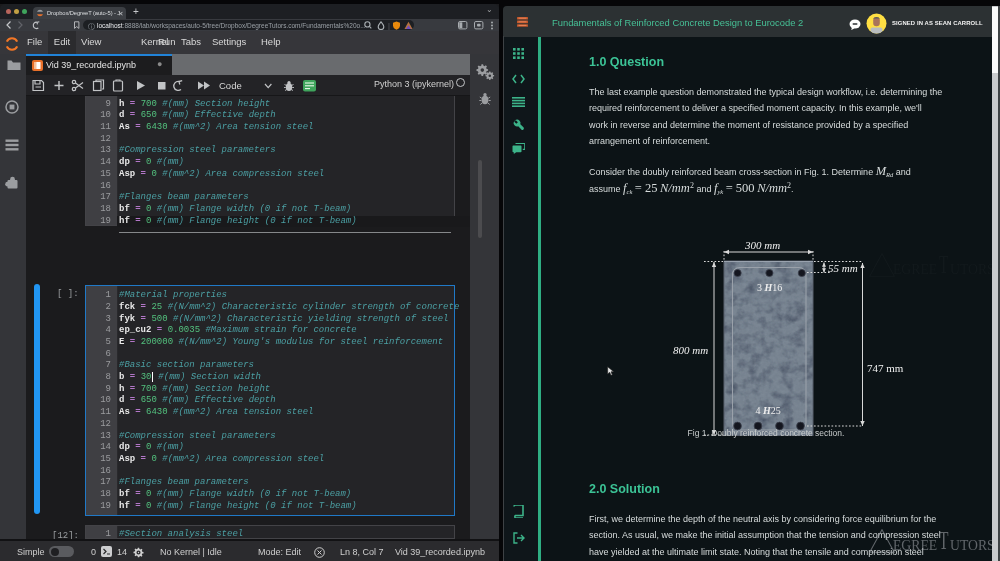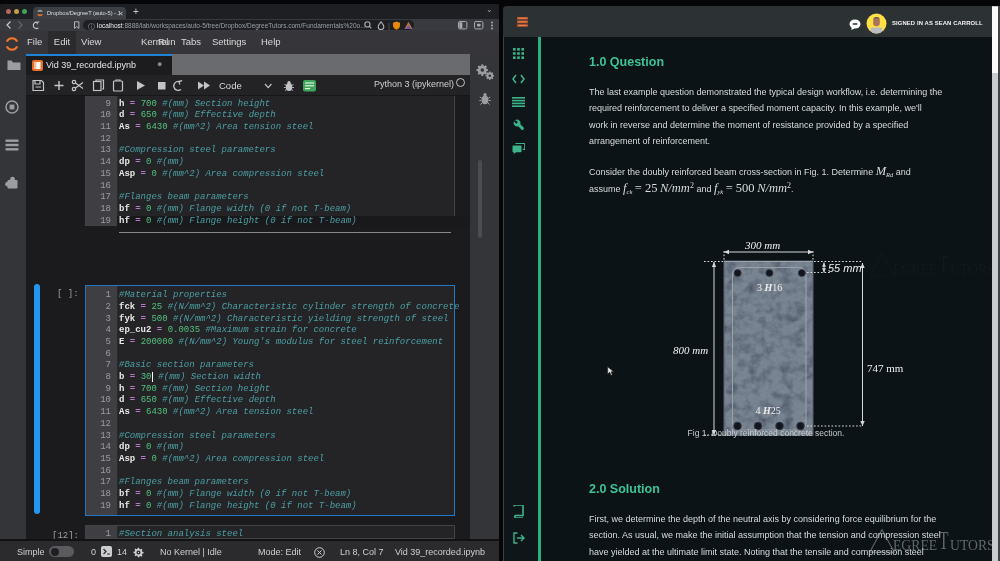--- a/index.html
+++ b/index.html
@@ -321,20 +321,21 @@
     <svg class="abs" style="left:14px;top:11px" width="11" height="10" viewBox="0 0 11 10">
           <g fill="#c0562a">
             <rect x="0" y="0" width="11" height="2.6" rx="0.5"></rect>
             <rect x="0" y="3.6" width="11" height="2.6" rx="0.5"></rect>
             <rect x="0" y="7.2" width="11" height="2.6" rx="0.5"></rect>
           </g>
           <rect x="1.5" y="0.7" width="8" height="1" fill="#e8855a"></rect>
           <rect x="1.5" y="4.3" width="8" height="1" fill="#e8855a"></rect>
           <rect x="1.5" y="7.9" width="8" height="1" fill="#e8855a"></rect>
         </svg>
+    <span class="abs" style="left:49px;top:11px;font-size:9.4px;color:#46c096;">Fundamentals of Reinforced Concrete Design to Eurocode 2</span>
     <svg class="abs" style="left:346px;top:12.5px" width="12" height="12" viewBox="0 0 12 12">
           <ellipse cx="6" cy="5" rx="5.5" ry="4.6" fill="#fff"></ellipse>
           <path d="M3 8.5 L2.2 11 L5.5 9.4 z" fill="#fff"></path>
           <rect x="3.5" y="4.3" width="5" height="1.4" rx="0.7" fill="#2c3133"></rect>
         </svg>
     <circle class="abs"></circle>
     <svg class="abs" style="left:363px;top:6.5px" width="21" height="21" viewBox="0 0 21 21">
       <circle cx="10.5" cy="10.5" r="10" fill="#ffdf43"></circle>
       <clipPath id="av">
             <circle cx="10.5" cy="10.5" r="10"></circle>
@@ -457,21 +458,21 @@
             <path d="M153 18 l-5 -2.2 v4.4 z"></path>
 <path d="M54 28 l-2.2 5 h4.4 z"></path>
             <path d="M54 201 l-2.2 -5 h4.4 z"></path>
 <path d="M202.5 29 l-2.2 5 h4.4 z"></path>
             <path d="M202.5 192 l-2.2 -5 h4.4 z"></path>
 <path d="M164 28.5 l-2 4.2 h4 z"></path>
             <path d="M164 38.5 l-2 -4.2 h4 z"></path>
 </g>
 
 </svg><div class="abs" style="left:85px;top:4.5px;font-family:'Liberation Serif',serif;font-style:italic;font-size:11px;color:#f0f0f0;">300 mm</div>
-<div class="abs" style="left:168px;top:27.5px;font-family:Liberation Sans, sans-serif;font-style:italic;font-size:11px;color:#f0f0f0;">55 mm</div>
+<div class="abs" style="left:168px;top:27.5px;font-family:Liberation Serif, serif;font-style:italic;font-size:11px;color:#f0f0f0;">55 mm</div>
 <div class="abs" style="left:13px;top:109.5px;font-family:'Liberation Serif',serif;font-style:italic;font-size:11px;color:#f0f0f0;">800 mm</div>
 <div class="abs" style="left:207px;top:127.5px;font-family:'Liberation Serif',serif;font-size:11px;color:#f0f0f0;">747 mm</div>
 <div class="abs" style="left:97px;top:48px;font-family:'Liberation Serif',serif;font-size:10px;color:#eeeeee;">3 <i style="font-weight:bold;">H</i>16</div>
 <div class="abs" style="left:95.5px;top:171px;font-family:'Liberation Serif',serif;font-size:10px;color:#eeeeee;">4 <i style="font-weight:bold;">H</i>25</div></div>
   <div class="abs" style="left:157px;top:422px;width:212px;text-align:center;font-size:8.5px;color:#c9cdcd;">Fig 1. Doubly reinforced concrete section.</div>
 
   <div class="rh" style="left:86px;top:475.5px;">2.0 Solution</div>
   <div class="rbody" style="left:86px;top:505px;">First, we determine the depth of the neutral axis by considering force equilibrium for the<br>section. As usual, we make the initial assumption that the tension and compression steel<br>have yielded at the ultimate limit state. Noting that the tensile and compression steel</div>
 
   

